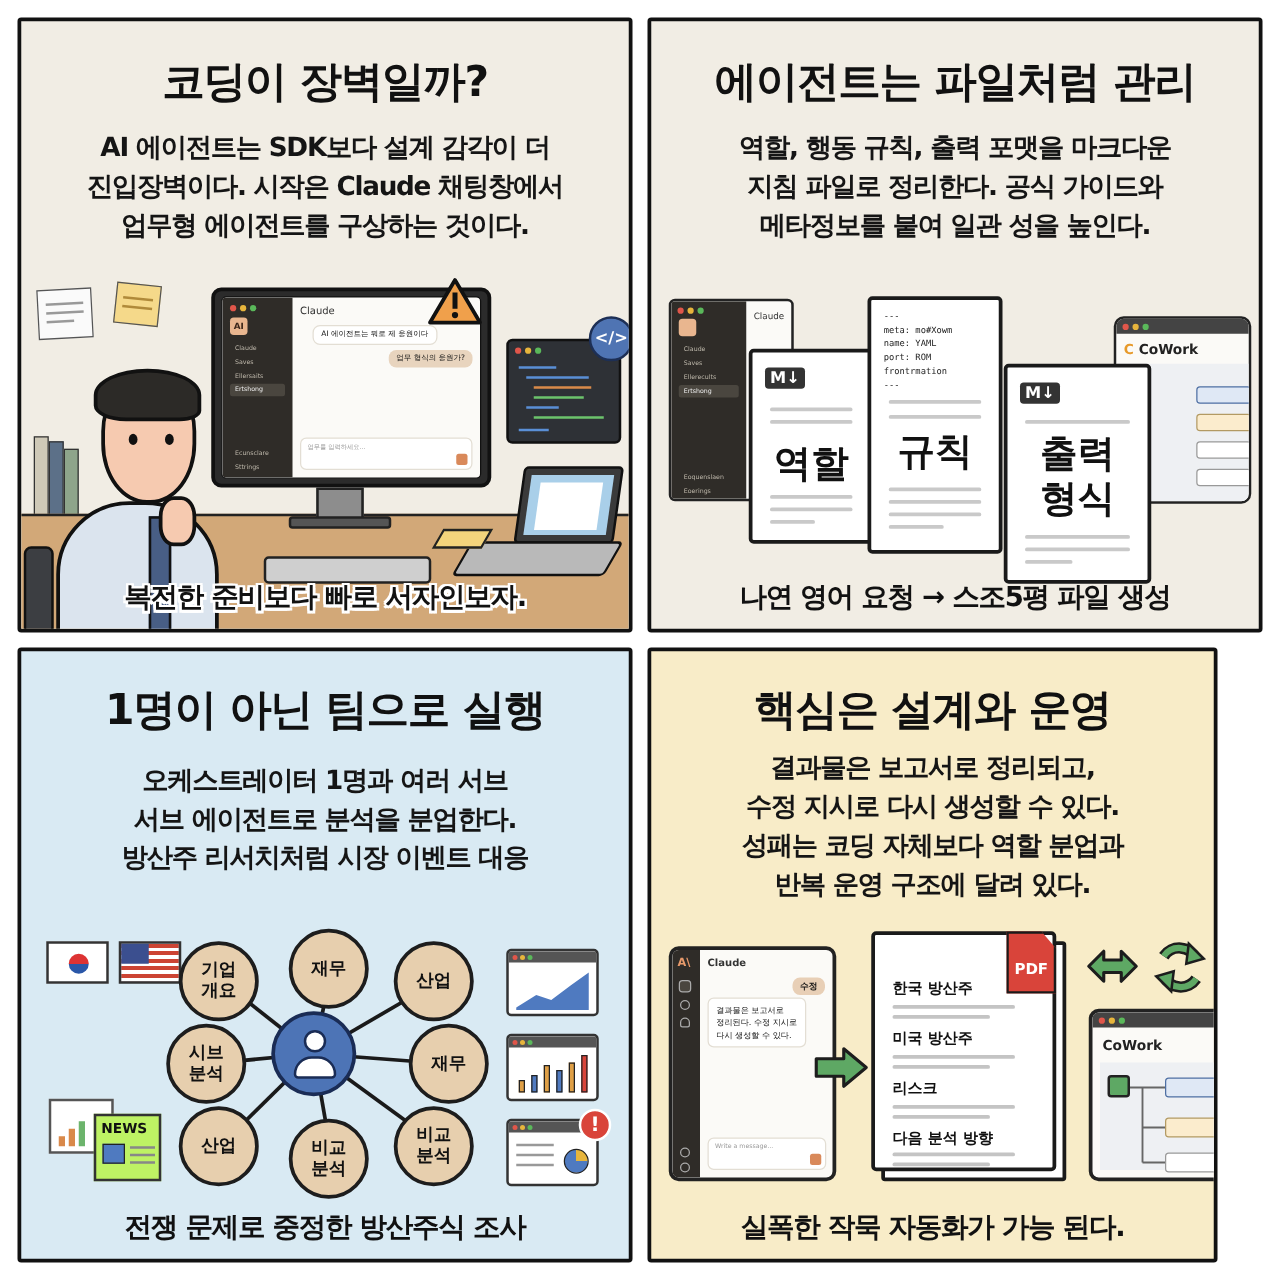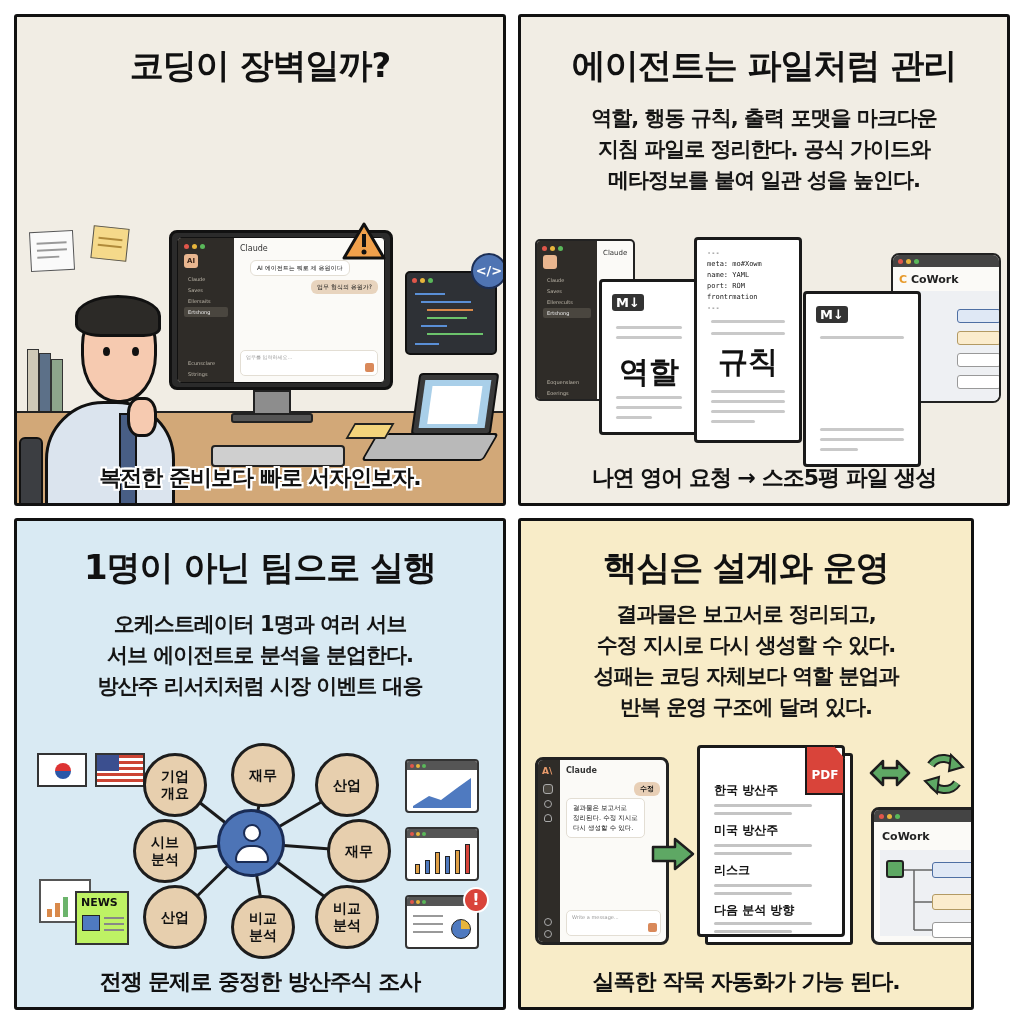--- a/index.html
+++ b/index.html
@@ -41,20 +41,25 @@
   .mini-win .bar i { width: 4px; height: 4px; border-radius: 50%; display: block; }
 
   .pdf-line { position: absolute; left: 14px; right: 30px; height: 3px; background: #c4c4c4; border-radius: 2px; }
   .pdf-h { position: absolute; left: 14px; font-weight: bold; font-size: 12px; color: #111; }
 </style>
 </head>
 <body>
 
 <div class="panel p1">
   <div class="title" style="top:26px;">코딩이 장벽일까?</div>
+  <div class="desc" style="top:86px;">
+    <div>AI 에이전트는 SDK보다 설계 감각이 더</div>
+    <div>진입장벽이다. 시작은 Claude 채팅창에서</div>
+    <div>업무형 에이전트를 구상하는 것이다.</div>
+  </div>
 
   <div style="position:absolute;left:13px;top:214px;width:44px;height:40px;background:#fafafa;border:1.5px solid #555;transform:rotate(-3deg);">
     <div style="margin:10px 6px 0;height:2px;background:#999;"></div>
       <div style="margin:5px 6px 0;height:2px;background:#999;"></div>
       <div style="margin:5px 14px 0 6px;height:2px;background:#999;"></div>
   </div>
   <div style="position:absolute;left:75px;top:210px;width:36px;height:33px;background:#f5d98a;border:1.5px solid #555;transform:rotate(6deg);">
     <div style="margin:10px 5px 0;height:2px;background:#b08a3a;"></div>
       <div style="margin:5px 5px 0;height:2px;background:#b08a3a;"></div>
   </div>
@@ -206,20 +211,22 @@
     <div class="doc-big" style="top:104px;">규칙</div>
     <div class="line" style="top:150px;"></div>
       <div class="line" style="top:160px;"></div>
       <div class="line" style="top:170px;"></div>
       <div class="line" style="top:180px;right:44px;"></div>
   </div>
 
   <div class="doc" style="left:282px;top:274px;width:118px;height:176px;">
     <div class="md-badge" style="left:10px;top:12px;">M↓</div>
     <div class="line" style="top:42px;"></div>
+    <div class="doc-big" style="top:52px;white-space:pre-line;">출력
+형식</div>
     <div class="line" style="top:134px;"></div>
       <div class="line" style="top:144px;"></div>
       <div class="line" style="top:154px;right:60px;"></div>
   </div>
 
   <div class="caption" style="top:446px;">나연 영어 요청 → 스조5평 파일 생성</div>
 </div>
 
 <div class="panel p3">
   <div class="title" style="top:24px;">1명이 아닌 팀으로 실행</div>

